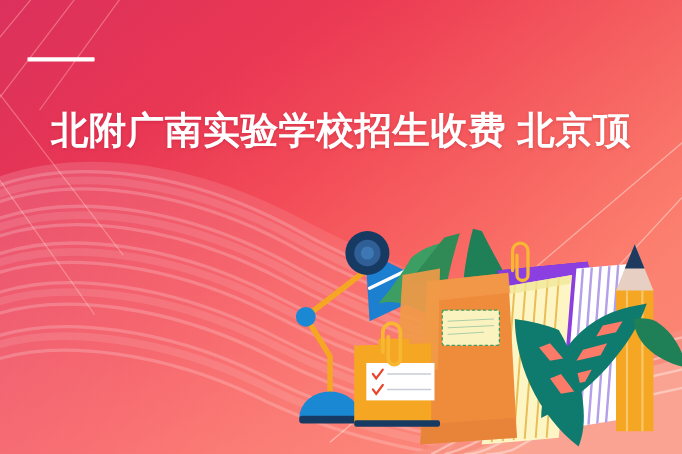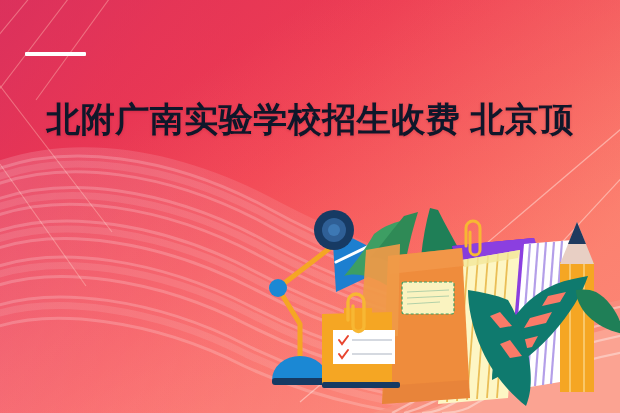--- a/index.html
+++ b/index.html
@@ -25,21 +25,21 @@
     width:61px; height:4px;
     background:#ffffff;
     border-radius:1px;
   }
   #title {
     position:absolute;
     left:0; top:98px;
     width:620px;
     text-align:center;
     padding:0 10px;
-    color:#0f172a;
+    color:#ffffff;
     font-size:34px;
     font-weight:bold;
     letter-spacing:0.5px;
     line-height:1.25;
     white-space:nowrap;
     text-shadow:0 1px 3px rgba(150,15,35,0.30);
   }
 </style>
 </head>
 <body>

